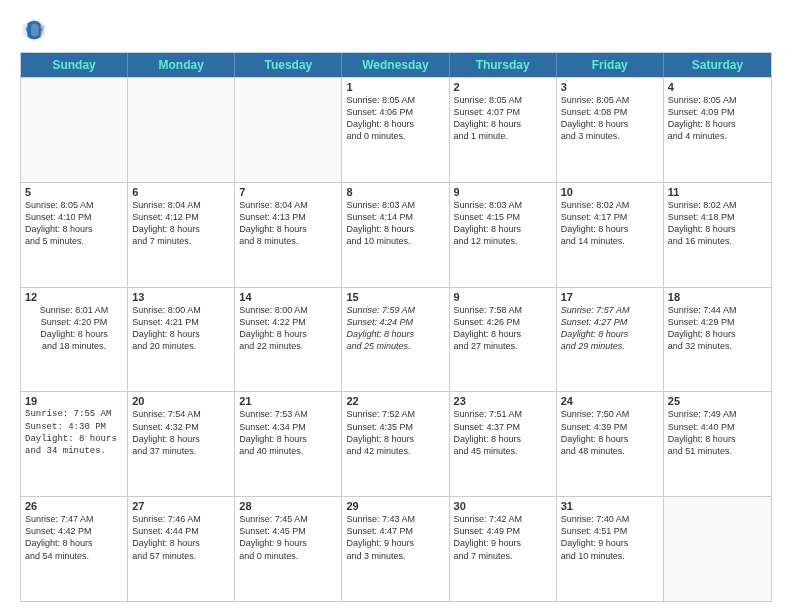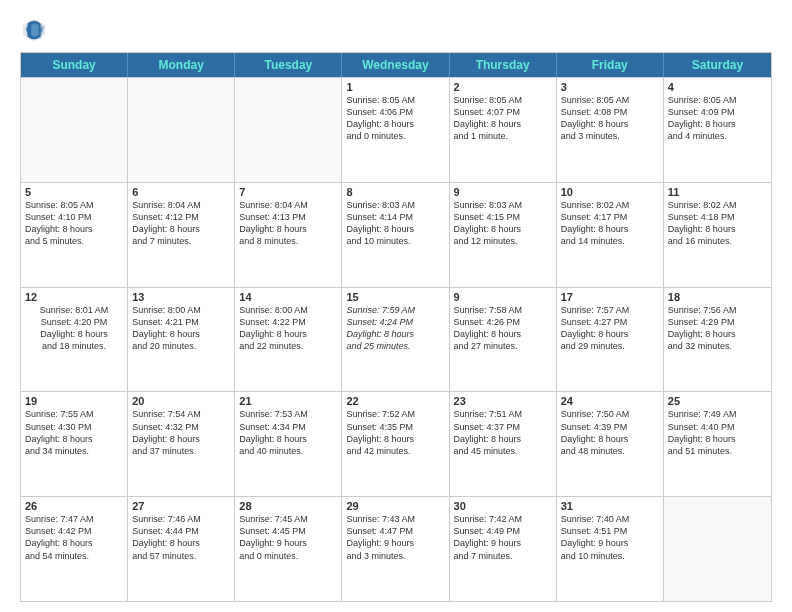--- a/index.html
+++ b/index.html
@@ -266,37 +266,37 @@
           </div>
           <div class="cal-cell">
             <span class="day-num">9</span>
             <div class="cell-text" style="white-space: pre-line;">Sunrise: 7:58 AM
 Sunset: 4:26 PM
 Daylight: 8 hours
 and 27 minutes.</div>
           </div>
           <div class="cal-cell">
             <span class="day-num">17</span>
-            <div class="cell-text" style="white-space: pre-line;">Sunrise: 7:57 AM
+            <div class="cell-text" style="white-space: pre-line; font-style: italic;">Sunrise: 7:57 AM
 Sunset: 4:27 PM
 Daylight: 8 hours
 and 29 minutes.</div>
           </div>
           <div class="cal-cell">
             <span class="day-num">18</span>
-            <div class="cell-text" style="white-space: pre-line;">Sunrise: 7:56 AM
+            <div class="cell-text" style="white-space: pre-line;">Sunrise: 7:44 AM
 Sunset: 4:29 PM
 Daylight: 8 hours
 and 32 minutes.</div>
           </div>
         </div>
         <div class="cal-row">
           <div class="cal-cell">
             <span class="day-num">19</span>
-            <div class="cell-text" style="white-space: pre-line;">Sunrise: 7:55 AM
+            <div class="cell-text" style="white-space: pre-line; font-family: Liberation Mono, monospace;">Sunrise: 7:55 AM
 Sunset: 4:30 PM
 Daylight: 8 hours
 and 34 minutes.</div>
           </div>
           <div class="cal-cell">
             <span class="day-num">20</span>
             <div class="cell-text" style="white-space: pre-line;">Sunrise: 7:54 AM
 Sunset: 4:32 PM
 Daylight: 8 hours
 and 37 minutes.</div>

